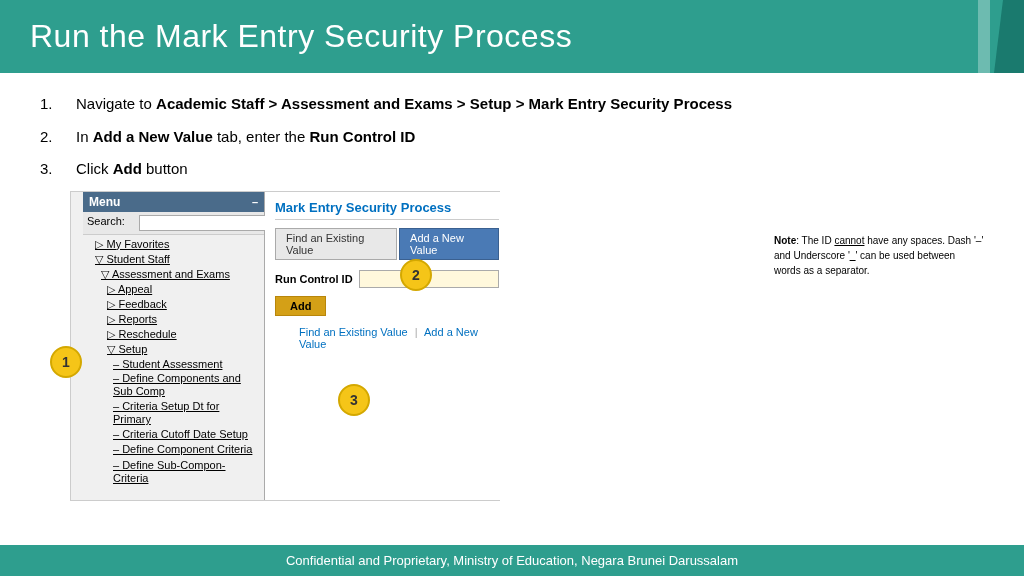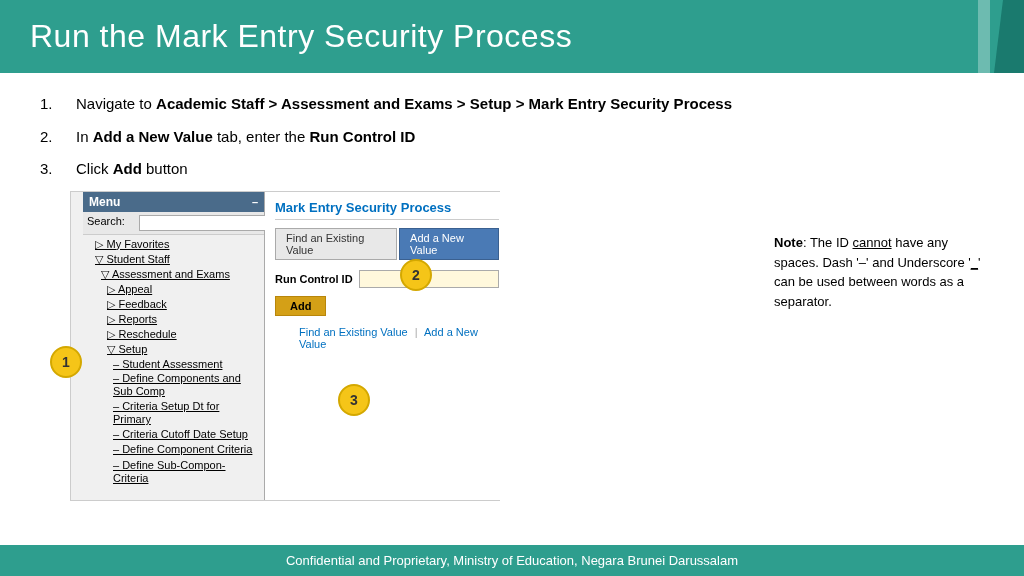--- a/index.html
+++ b/index.html
@@ -243,21 +243,21 @@
       font-weight: bold;
       color: #333;
       z-index: 10;
     }
     .callout-yellow {
       background: #f5c518;
       border: 2px solid #d4a800;
     }
 
     .note-text {
-      font-size: 13px;
+      font-size: 10px;
       line-height: 1.5;
     }
 
     
     .footer {
       position: absolute;
       bottom: 0;
       left: 0;
       right: 0;
       background: #2e9e8e;

